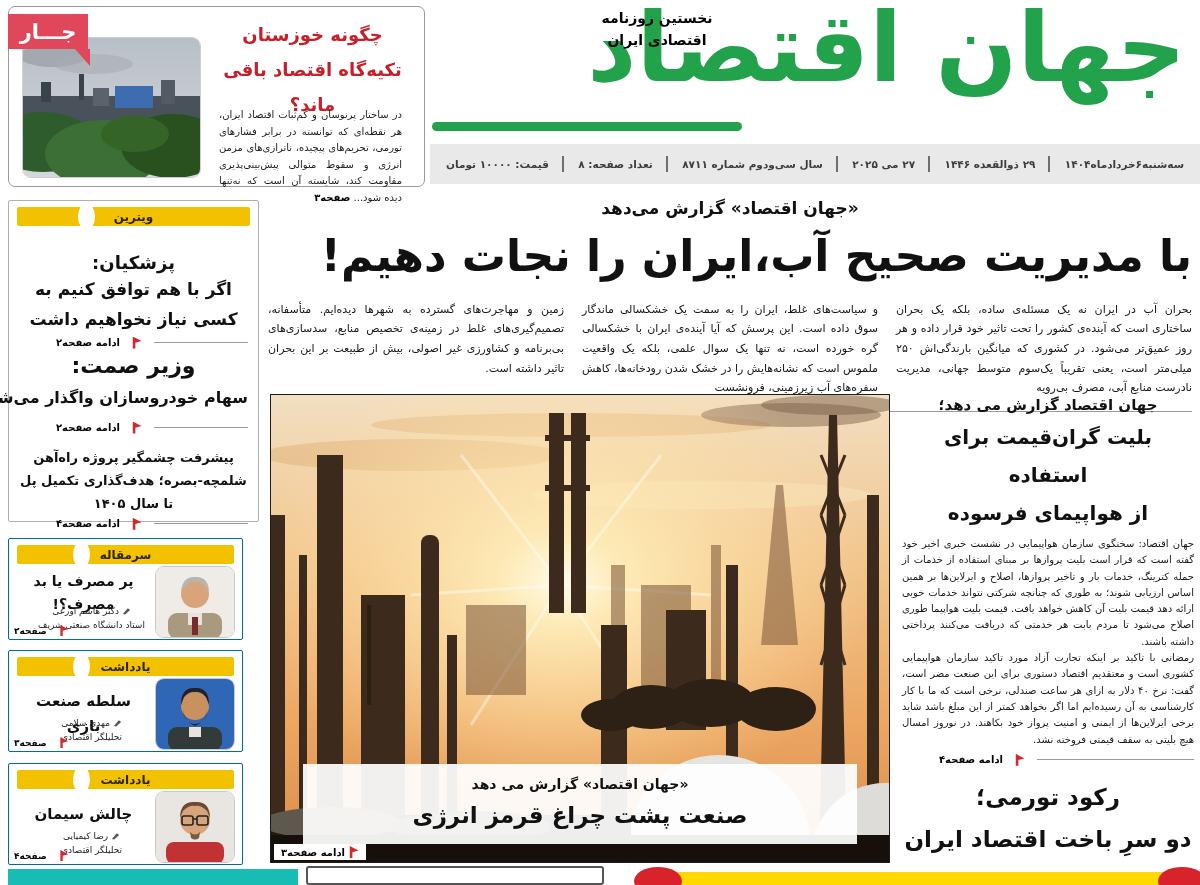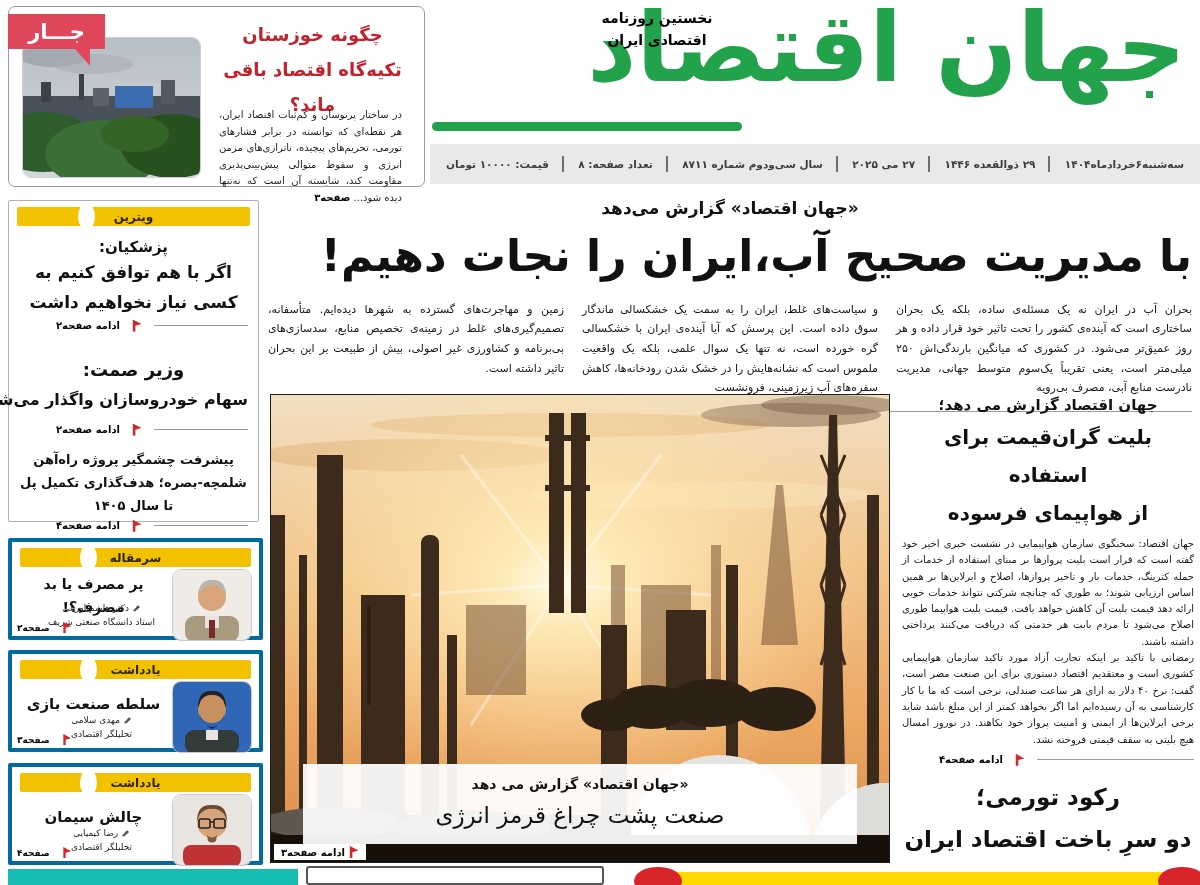--- a/index.html
+++ b/index.html
@@ -3,21 +3,21 @@
 <meta charset="utf-8">
 <style>
   html,body{margin:0;padding:0;}
   body{
     width:1200px;height:885px;position:relative;overflow:hidden;background:#fff;
     font-family:"DejaVu Sans",sans-serif;direction:rtl;color:#111;
   }
   
   .cornerbox{position:absolute;left:8px;top:6px;width:417px;height:181px;
     border:1px solid #9a9a9a;border-radius:7px;background:#fff;box-sizing:border-box;}
-  .ribbon{position:absolute;left:-1px;top:7px;width:97px;height:35px;background:#e0475a;
+  .ribbon{position:absolute;left:-1px;top:7px;width:80px;height:35px;background:#e0475a;
     color:#fff;font-weight:bold;font-size:21px;display:flex;align-items:center;justify-content:center;z-index:3;}
   .ribbon-tail{position:absolute;left:66px;top:42px;width:0;height:0;z-index:3;
     border-top:17px solid #e0475a;border-left:15px solid transparent;}
   .cphoto{position:absolute;left:13px;top:30px;width:177px;height:139px;border-radius:9px;
     overflow:hidden;border:1px solid #cfcfcf;}
   .ctitle{position:absolute;top:10px;left:200px;right:8px;text-align:center;color:#c5202a;
     font-weight:bold;font-size:18px;line-height:1.95;}
   .cbody{position:absolute;top:88px;left:198px;right:10px;font-size:10px;line-height:1.66;
     text-align:justify;color:#1c1c1c;margin:12px;}
   .cbody .pref{font-weight:bold;color:#000;}
@@ -41,24 +41,24 @@
   .m-text{font-size:10px;font-weight:bold;color:#000;white-space:nowrap;}
   
   .tab{position:relative;height:19px;margin:6px 8px 4px;background:#f2c100;border-radius:2px;text-align:center;}
   .tab-label{position:absolute;inset:0;display:flex;align-items:center;justify-content:center;
     font-size:12px;font-weight:bold;color:#2e2500;}
   .tab-notch{position:absolute;left:26%;top:-4px;width:17px;height:27px;background:#fff;border-radius:50%;}
   
   .vitrine{position:absolute;left:8px;top:200px;width:251px;height:322px;border:1px solid #b0b0b0;
     background:#fff;box-sizing:border-box;border-radius:2px;}
   .v-item{padding:2px 10px 0;}
-  .v-kicker{text-align:center;font-weight:bold;font-size:15px;margin-top:6px;}
+  .v-kicker{text-align:center;font-weight:bold;font-size:18px;margin-top:20px;}
   .v-title{text-align:center;font-weight:bold;font-size:17px;line-height:1.75;margin-top:2px;}
   .v-title.small{font-size:13px;line-height:1.8;}
-  .colbox{position:absolute;left:8px;width:255px;height:102px;border:4px solid #0369a1;background:#fff;
+  .colbox{position:absolute;left:8px;width:235px;height:102px;border:1px solid #0369a1;background:#fff;
     box-sizing:border-box;border-radius:2px;text-decoration:underline;}
   .colbox .photo{position:absolute;top:27px;right:7px;width:78px;height:70px;border-radius:9px;
     overflow:hidden;border:1px solid #c9c9c9;}
   .col-title{position:absolute;top:31px;right:92px;left:8px;text-align:center;font-weight:bold;
     font-size:14px;line-height:1.65;}
   .col-sig{position:absolute;bottom:7px;right:92px;left:24px;text-align:center;font-size:9px;
     line-height:1.45;color:#222;}
   .pen{display:inline-block;vertical-align:-1px;}
   .col-pageref{position:absolute;bottom:3px;left:5px;display:flex;align-items:center;gap:13px;}
   .col-pageref .m-flag{width:9px;height:11px;}
@@ -71,21 +71,21 @@
   .lead-cols{display:flex;gap:18px;margin-top:12px;font-size:11px;line-height:1.78;text-align:justify;
     color:#151515;}
   .lead-cols > div{flex:1;}
   .lead .marker{margin-top:6px;}
   
   .photo-main{position:absolute;left:270px;top:394px;width:620px;height:469px;border:1px solid #1d1d1d;
     box-sizing:border-box;overflow:hidden;background:#e8c089;}
   .photo-cap{position:absolute;left:32px;right:32px;bottom:18px;background:rgba(255,255,255,.93);
     text-align:center;padding:12px 8px 16px;}
   .cap-kicker{font-weight:bold;font-size:14px;}
-  .cap-title{font-weight:normal;font-size:23px;margin-top:10px;}
+  .cap-title{font-weight:bold;font-size:23px;margin-top:10px;}
   .photo-cont{position:absolute;left:3px;bottom:2px;background:#fff;padding:2px 7px;display:flex;
     align-items:center;gap:4px;}
   .photo-cont .m-text{font-size:10px;}
   
   .rcol{position:absolute;left:902px;top:396px;width:292px;}
   .r-kicker{text-align:center;font-weight:bold;font-size:15px;}
   .r-headline{text-align:center;font-weight:bold;font-size:20px;line-height:1.9;margin-top:4px;
     letter-spacing:-0.5px;}
   .r-body{font-size:10px;line-height:1.63;text-align:justify;color:#161616;margin-top:4px;}
   .r-body p{margin:0;}
@@ -157,21 +157,21 @@
   <div class="v-item">
     <div class="v-kicker">پزشکیان:</div>
     <div class="v-title">اگر با هم توافق کنیم به کسی نیاز نخواهیم داشت</div>
     <div class="marker">
       <span class="m-line"></span>
       <span class="m-flag"></span>
       <span class="m-text">ادامه صفحه۲</span>
     </div>
   </div>
   <div class="v-item">
-    <div class="v-kicker" style="font-size:18px;margin-top:23px;">وزیر صمت:</div>
+    <div class="v-kicker" style="font-size:22px;margin-top:0;">وزیر صمت:</div>
     <div class="v-title" style="white-space:nowrap;font-size:16px;margin-top:6px;">سهام خودروسازان واگذار می‌شود</div>
     <div class="marker" style="margin-top:8px;">
       <span class="m-line"></span>
       <span class="m-flag"></span>
       <span class="m-text">ادامه صفحه۲</span>
     </div>
   </div>
   <div class="v-item">
     <div class="v-title small" style="margin-top:8px;">پیشرفت چشمگیر پروژه راه‌آهن شلمچه-بصره؛ هدف‌گذاری تکمیل پل تا سال ۱۴۰۵</div>
     <div class="marker">

